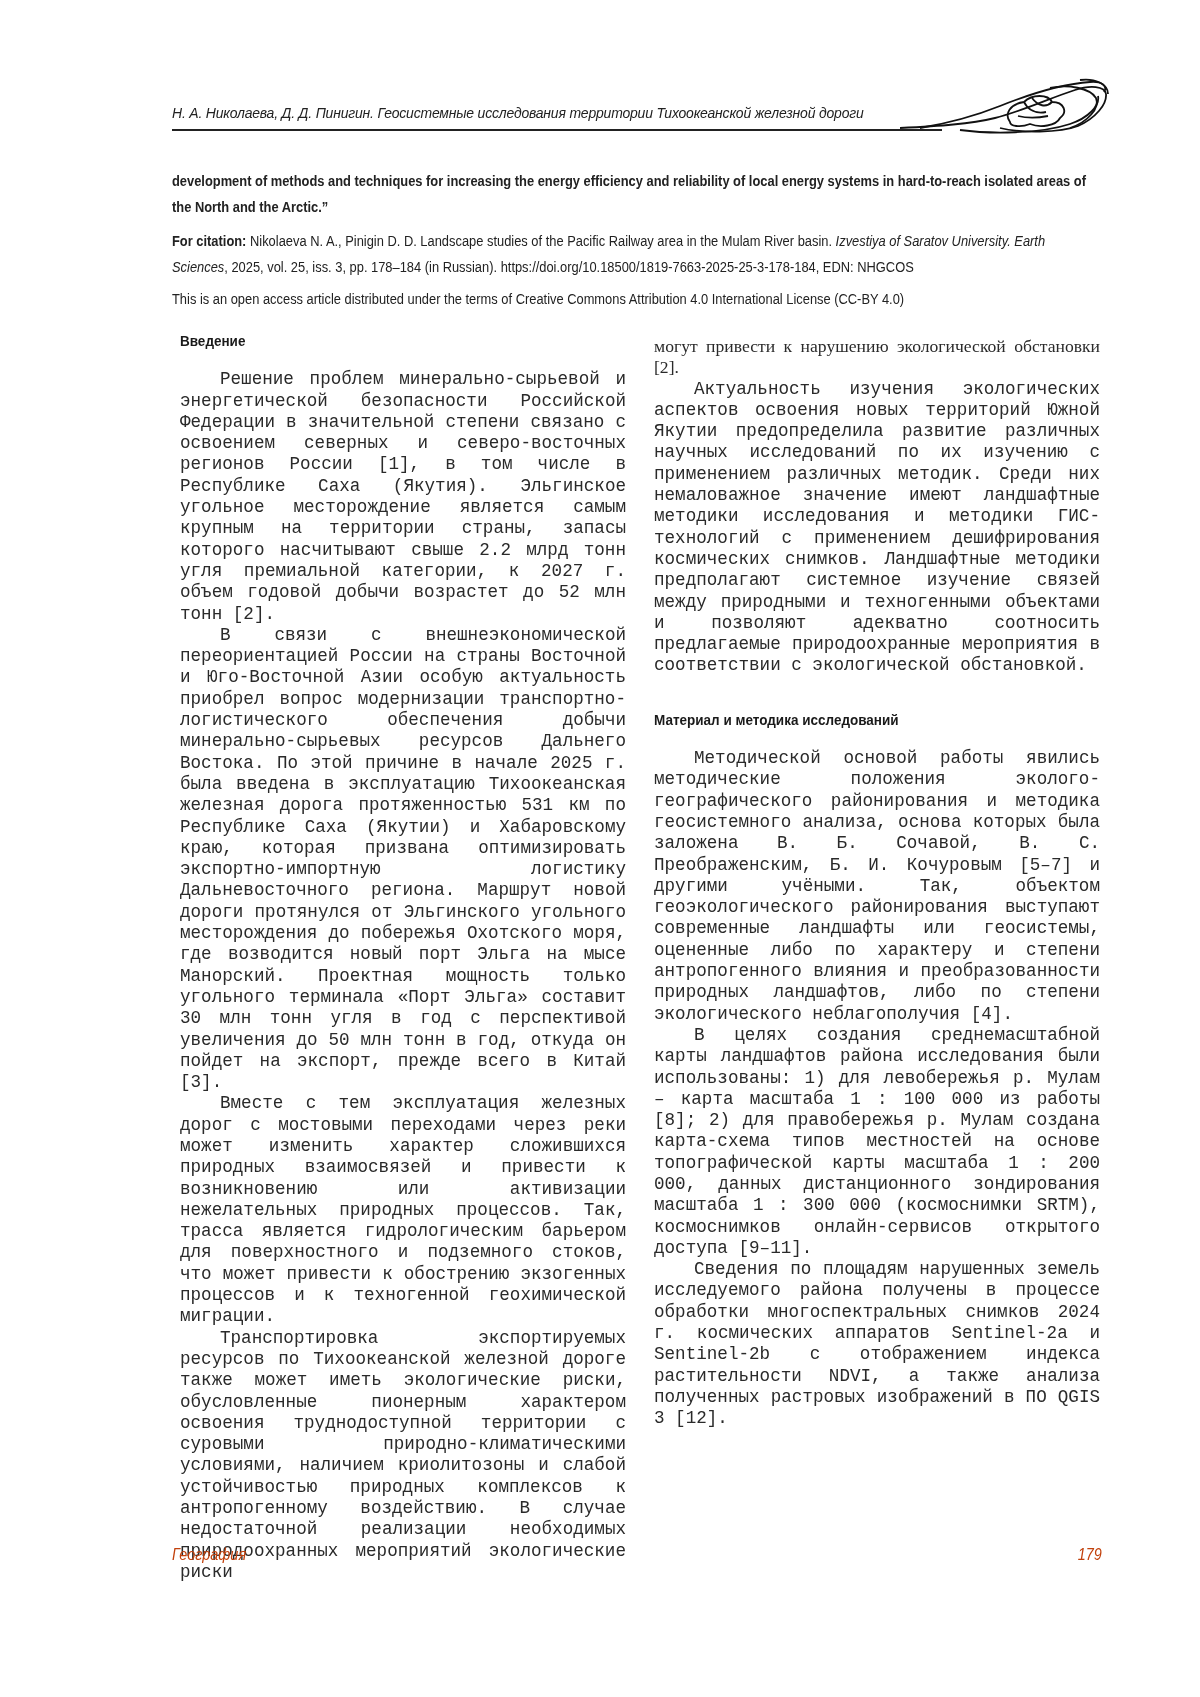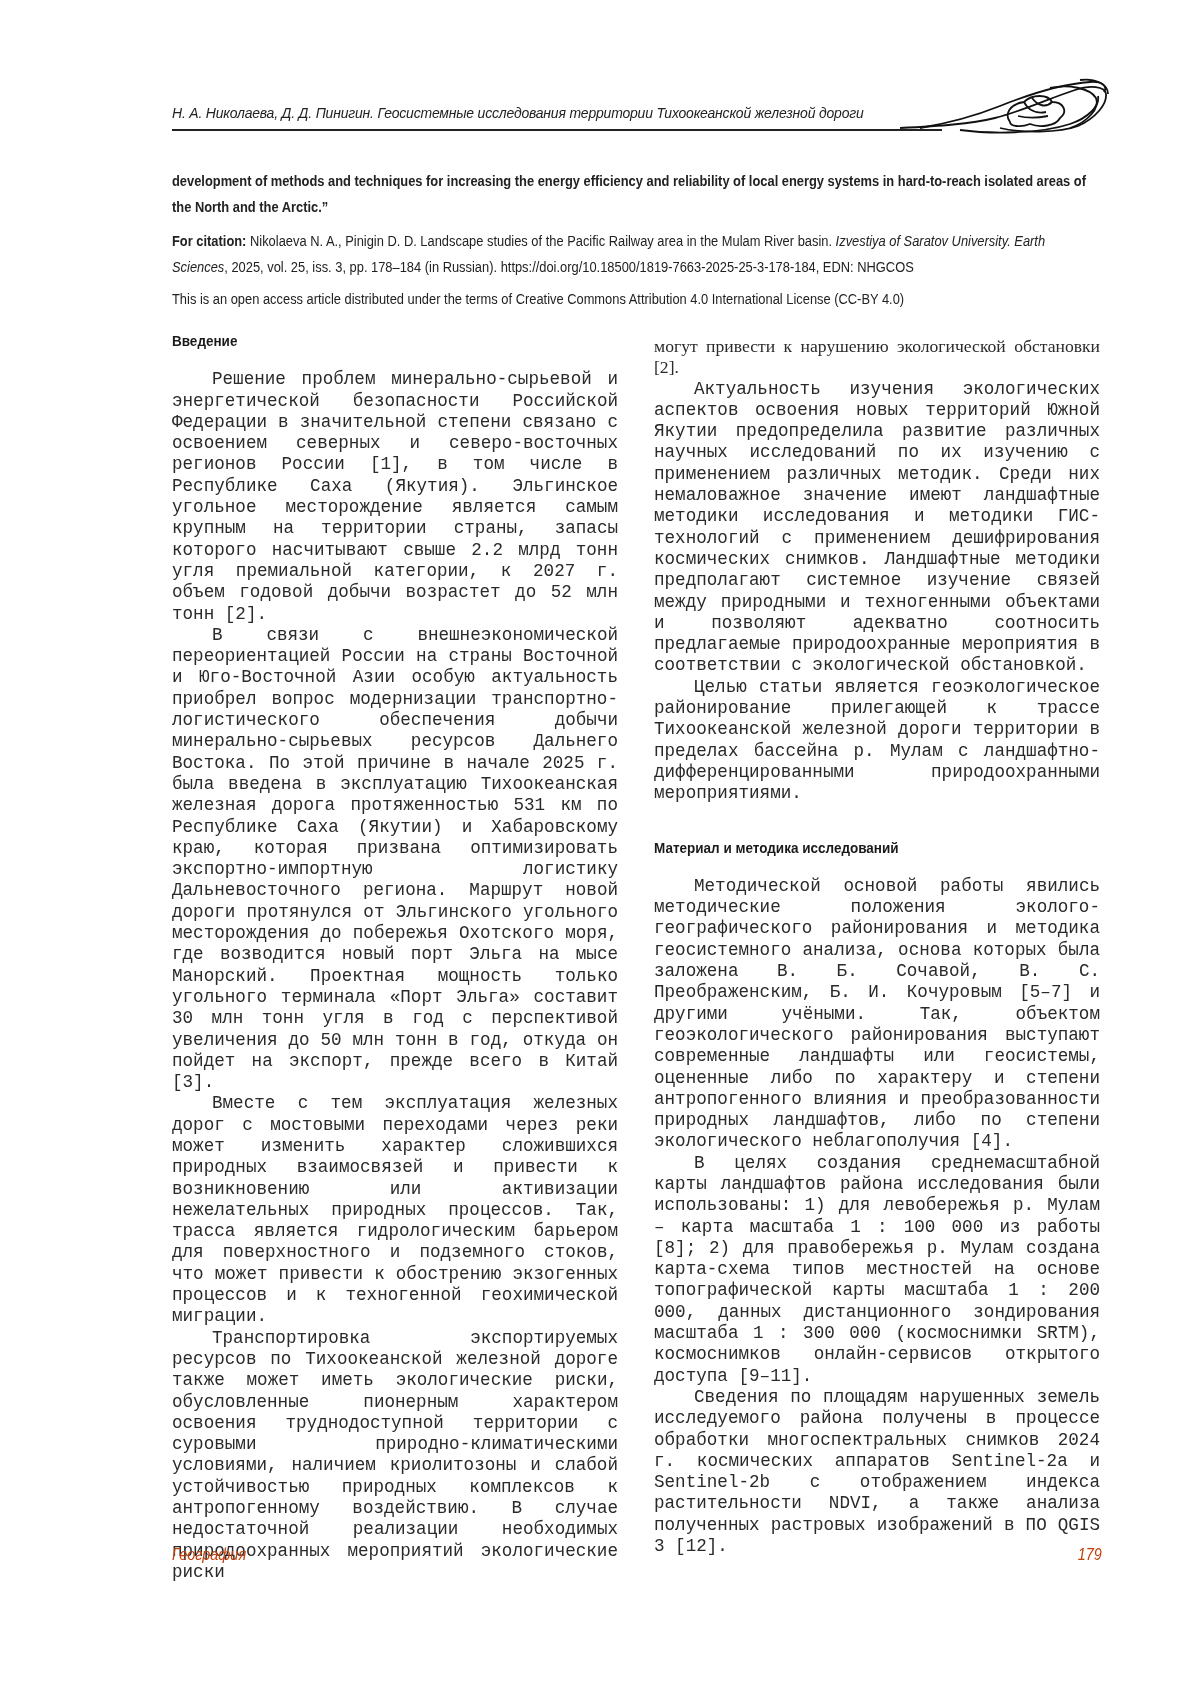--- a/index.html
+++ b/index.html
@@ -12,21 +12,21 @@
   .ornament { position: absolute; left: 900px; top: 78px; width: 210px; height: 58px; }
 
   .abstract-tail { position: absolute; left: 172px; top: 168px; width: 930px; font-family: "Liberation Sans", sans-serif; font-size: 14px; line-height: 26px; color: #222; }
   .abstract-tail p { margin: 0; transform: scaleX(0.92); transform-origin: left top; width: 1010px; }
   .abstract-tail .cit { margin-top: 8px; }
   .abstract-tail .lic { margin-top: 6px; }
   .abstract-tail b { font-weight: bold; }
   .abstract-tail i { font-style: italic; }
 
   .col { position: absolute; top: 330px; width: 446px; font-family: "Liberation Serif", serif; font-size: 17.6px; line-height: 21.3px; color: #2a2a2a; }
-  .col-left { left: 172px; }
+  .col-left { left: 180px; }
   .col-right { left: 654px; top: 336px; }
   .col p { margin: 0; text-align: justify; hyphens: manual; }
   .col p.ind { text-indent: 40px; font-family: Liberation Mono, monospace; }
   .sec-head { font-family: "Liberation Sans", sans-serif; font-weight: bold; font-size: 15px; color: #1a1a1a; margin: 0; transform: scaleX(0.9); transform-origin: left center; white-space: nowrap; }
   .col-left .sec-head { margin-bottom: 18px; }
   .col-right .sec-head { margin: 32px 0 18px 0; }
 
   .running-footer { position: absolute; left: 172px; top: 1546px; width: 930px; height: 22px; font-family: "Liberation Sans", sans-serif; font-style: italic; font-size: 16px; color: #c2410c; }
   .running-footer .ft-left { position: absolute; left: 0; top: 0; transform: scaleX(0.9); transform-origin: left center; }
   .running-footer .ft-right { position: absolute; right: 0; top: 0; transform: scaleX(0.9); transform-origin: right center; }
@@ -63,21 +63,20 @@
     <h3 class="sec-head">Введение</h3>
     <p class="ind">Решение проблем минерально-сырьевой и энергетической безопасности Российской Федерации в значительной степени связано с освоением северных и северо-восточных регионов России [1], в том числе в Республике Саха (Якутия). Эльгинское угольное месторождение является самым крупным на территории страны, запасы которого насчитывают свыше 2.2 млрд тонн угля премиальной категории, к 2027 г. объем годовой добычи возрастет до 52 млн тонн [2].</p>
     <p class="ind">В связи с внешнеэкономической переориентацией России на страны Восточной и Юго-Восточной Азии особую актуальность приобрел вопрос модернизации транспортно-логистического обеспечения добычи минерально-сырьевых ресурсов Дальнего Востока. По этой причине в начале 2025 г. была введена в эксплуатацию Тихоокеанская железная дорога протяженностью 531 км по Республике Саха (Якутии) и Хабаровскому краю, которая призвана оптимизировать экспортно-импортную логистику Дальневосточного региона. Маршрут новой дороги протянулся от Эльгинского угольного месторождения до побережья Охотского моря, где возводится новый порт Эльга на мысе Манорский. Проектная мощность только угольного терминала «Порт Эльга» составит 30 млн тонн угля в год с перспективой увеличения до 50 млн тонн в год, откуда он пойдет на экспорт, прежде всего в Китай [3].</p>
     <p class="ind">Вместе с тем эксплуатация железных дорог с мостовыми переходами через реки может изменить характер сложившихся природных взаимосвязей и привести к возникновению или активизации нежелательных природных процессов. Так, трасса является гидрологическим барьером для поверхностного и подземного стоков, что может привести к обострению экзогенных процессов и к техногенной геохимической миграции.</p>
     <p class="ind">Транспортировка экспортируемых ресурсов по Тихоокеанской железной дороге также может иметь экологические риски, обусловленные пионерным характером освоения труднодоступной территории с суровыми природно-климатическими условиями, наличием криолитозоны и слабой устойчивостью природных комплексов к антропогенному воздействию. В случае недостаточной реализации необходимых природоохранных мероприятий экологические риски</p>
   </div>
 
   <div class="col col-right">
     <p>могут привести к нарушению экологической обстановки [2].</p>
     <p class="ind">Актуальность изучения экологических аспектов освоения новых территорий Южной Якутии предопределила развитие различных научных исследований по их изучению с применением различных методик. Среди них немаловажное значение имеют ландшафтные методики исследования и методики ГИС-технологий с применением дешифрирования космических снимков. Ландшафтные методики предполагают системное изучение связей между природными и техногенными объектами и позволяют адекватно соотносить предлагаемые природоохранные мероприятия в соответствии с экологической обстановкой.</p>
-    <p class="ind">Целью статьи является геоэкологическое районирование прилегающей к трассе Тихоокеанской железной дороги территории в пределах бассейна р. Мулам с ландшафтно-дифференцированными природоохранными мероприятиями.</p>
     <h3 class="sec-head">Материал и методика исследований</h3>
     <p class="ind">Методической основой работы явились методические положения эколого-географического районирования и методика геосистемного анализа, основа которых была заложена В. Б. Сочавой, В. С. Преображенским, Б. И. Кочуровым [5–7] и другими учёными. Так, объектом геоэкологического районирования выступают современные ландшафты или геосистемы, оцененные либо по характеру и степени антропогенного влияния и преобразованности природных ландшафтов, либо по степени экологического неблагополучия [4].</p>
     <p class="ind">В целях создания среднемасштабной карты ландшафтов района исследования были использованы: 1) для левобережья р. Мулам – карта масштаба 1 : 100 000 из работы [8]; 2) для правобережья р. Мулам создана карта-схема типов местностей на основе топографической карты масштаба 1 : 200 000, данных дистанционного зондирования масштаба 1 : 300 000 (космоснимки SRTM), космоснимков онлайн-сервисов открытого доступа [9–11].</p>
     <p class="ind">Сведения по площадям нарушенных земель исследуемого района получены в процессе обработки многоспектральных снимков 2024 г. космических аппаратов Sentinel-2a и Sentinel-2b с отображением индекса растительности NDVI, а также анализа полученных растровых изображений в ПО QGIS 3 [12].</p>
   </div>
 
   <div class="running-footer">
     <span class="ft-left">География</span>
     <span class="ft-right">179</span>
   </div>

